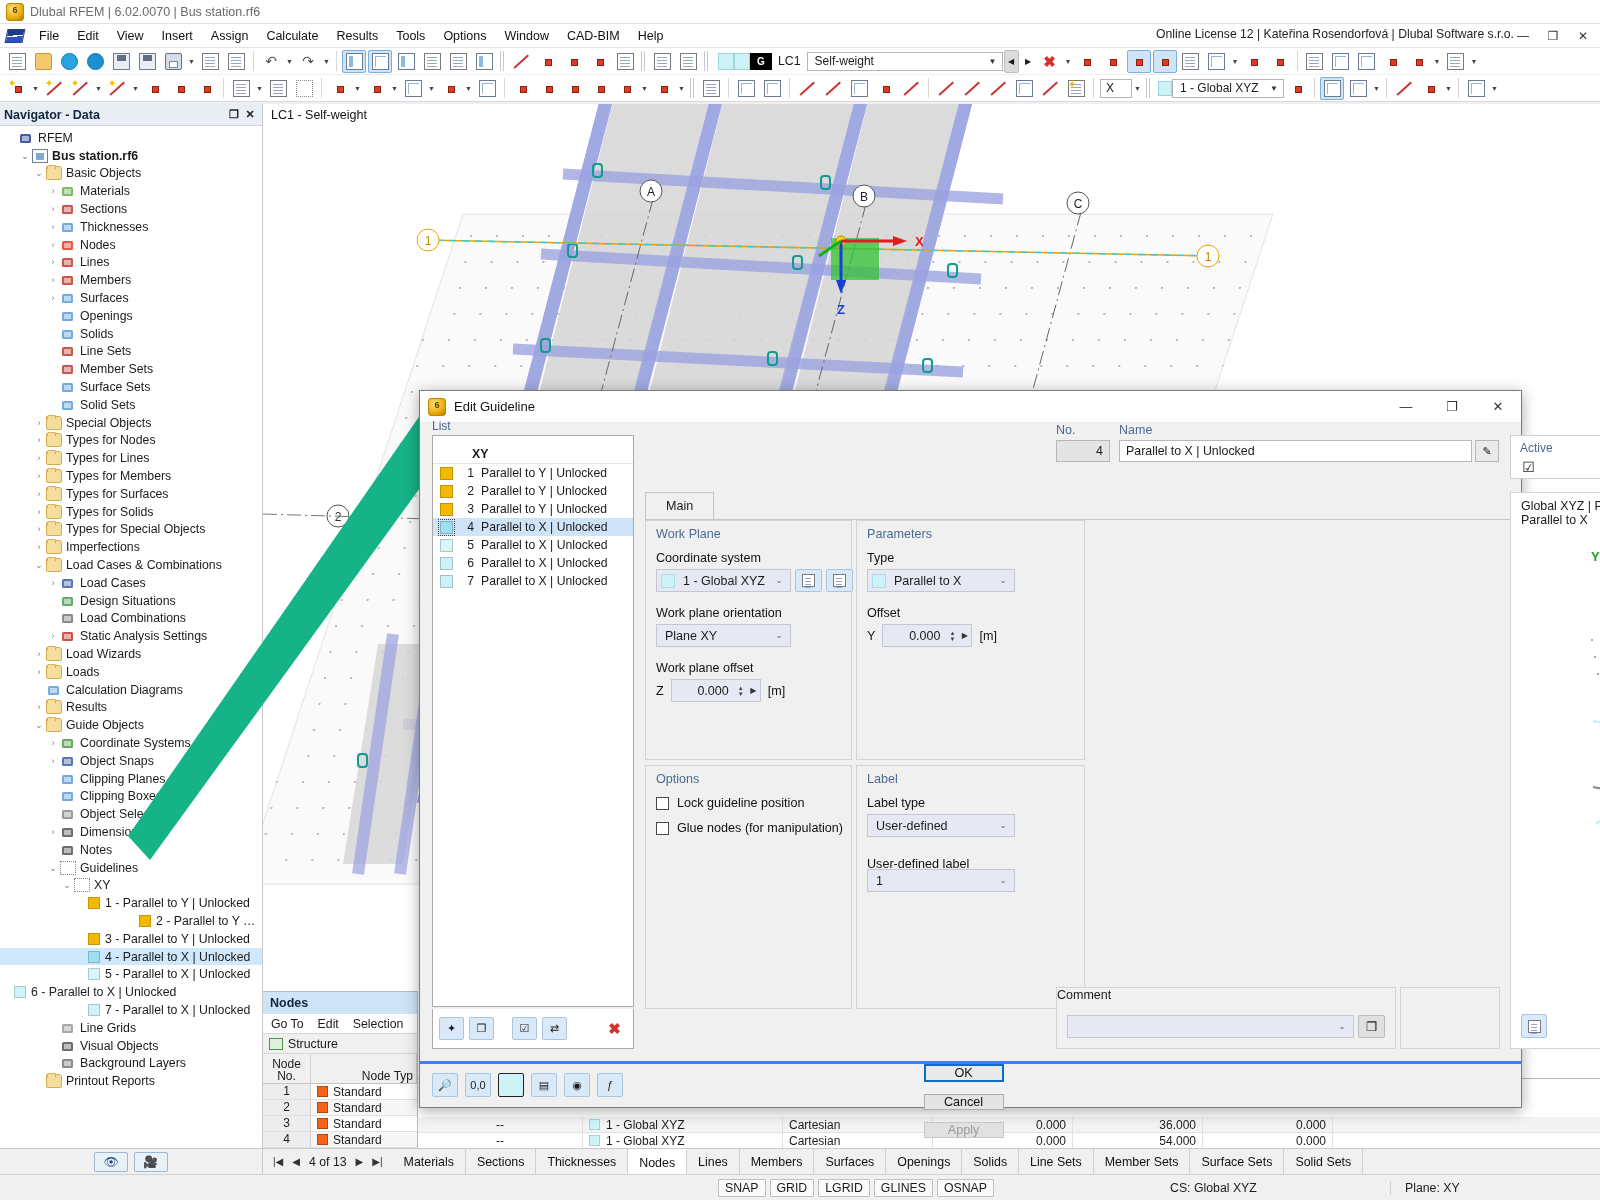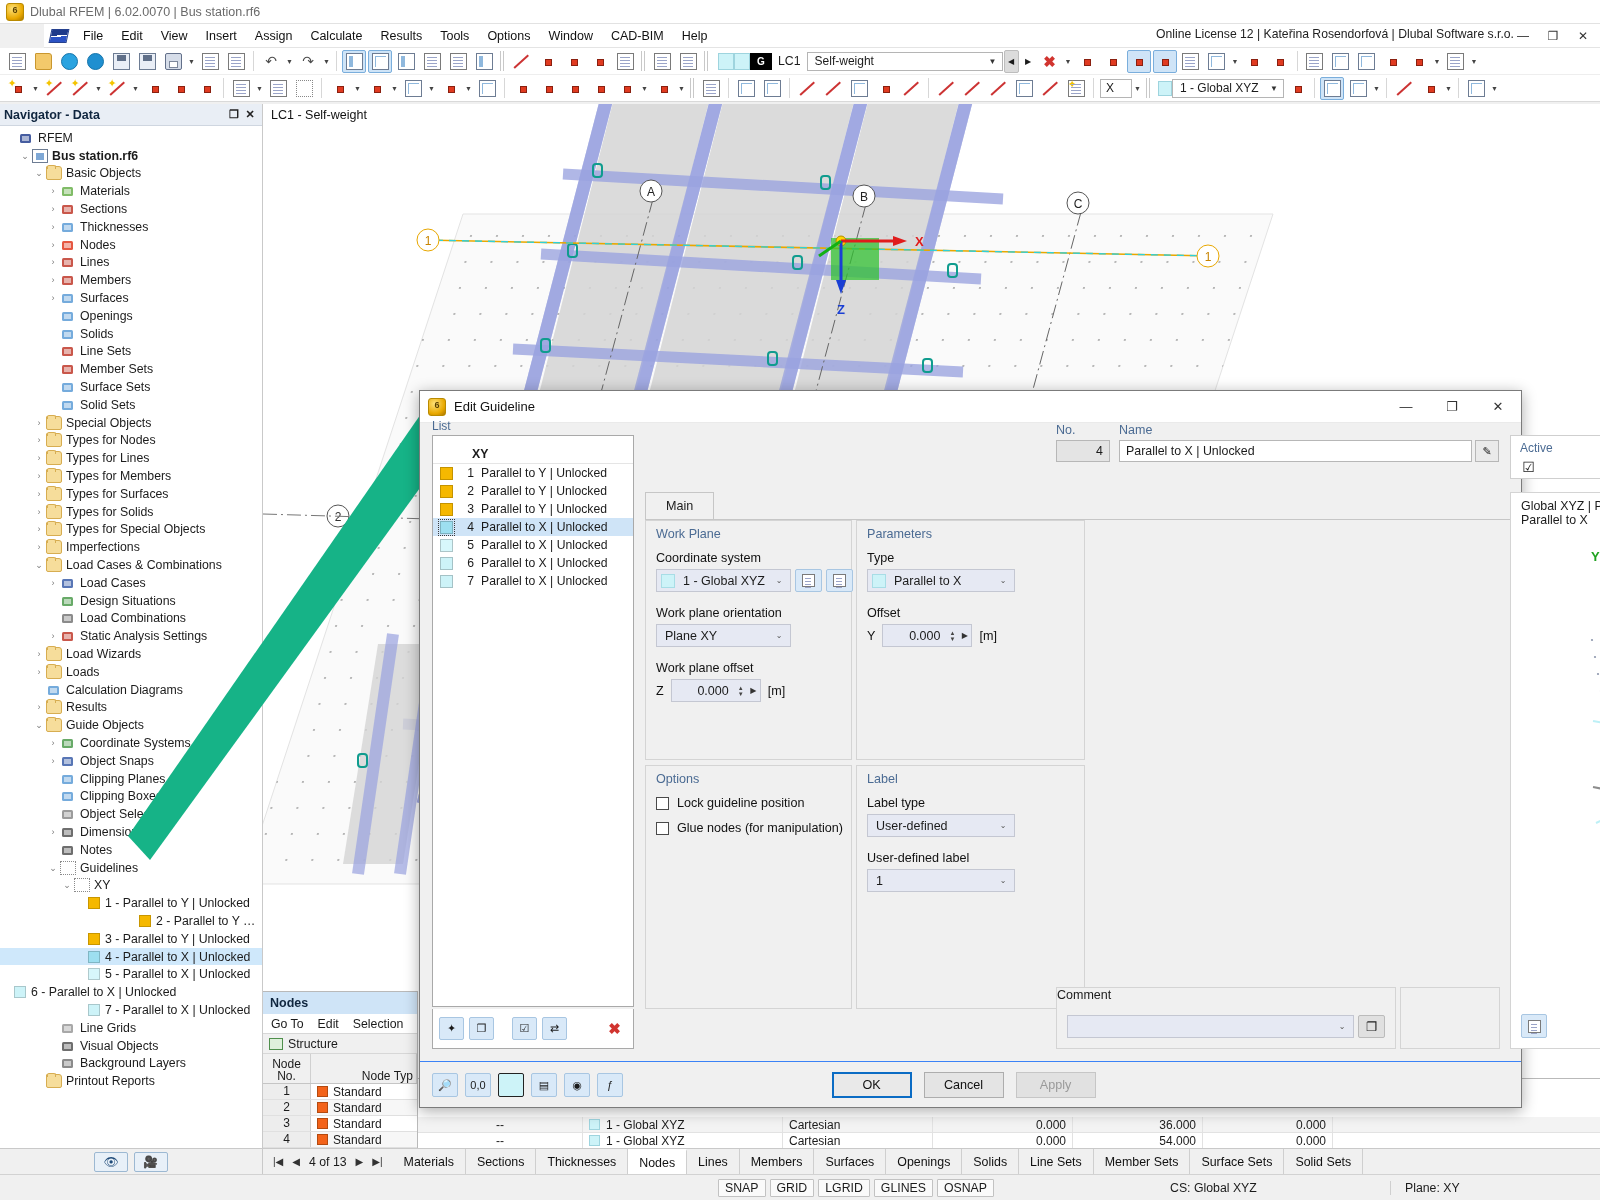--- a/index.html
+++ b/index.html
@@ -26,21 +26,21 @@
   #titlebar .app-icon::after{
     content:"6"; position:absolute; left:0; right:0; top:1px; text-align:center;
     font-size:9px; color:#5a4100; font-weight:bold;
   }
   #titlebar .title-text { color:#6a6a6a; font-size:12.5px; }
   .win-btn { width:30px;height:24px; display:flex;align-items:center;justify-content:center;
      font-size:12px; color:#333; }
   
   #menubar {
     height:24px; background:#ffffff; display:flex; align-items:center;
-    border-bottom:1px solid #e4e4e4; position:relative;margin-left:44px;
+    border-bottom:1px solid #e4e4e4; position:relative;
   }
   #menubar .menu-logo{
     width:18px;height:14px;margin:0 6px; flex:none;
     background:linear-gradient(175deg,#1e3a8a 0 45%, #ffffff 45% 55%, #2b52c4 55% 100%);
     border:1px solid #26418f; transform:skewX(-12deg);
   }
   #menubar .mi { padding:3px 9px; font-size:12.5px; color:#111; cursor:default; }
   #license {
     position:absolute; right:86px; top:3px; font-size:12.2px; color:#222; white-space:nowrap;
   }
@@ -216,22 +216,22 @@
   .numbox .play{width:13px;text-align:center;font-size:8px;color:#333;}
   .ibtn{width:27px;height:23px;background:#d9e9f8;border:1px solid #a8c6e2;border-radius:2px;
      display:flex;align-items:center;justify-content:center;}
   
   #preview{position:absolute;left:1090px;top:69px;width:424px;bottom:12px;background:#fff;border:1px solid #d4d4d4;}
   
   #commentPanel{position:absolute;left:636px;width:340px;height:62px;bottom:12px;background:#f0f0f0;border:1px solid #d4d4d4;}
   #blankPanel{position:absolute;left:980px;width:100px;height:62px;bottom:12px;background:#f0f0f0;border:1px solid #d4d4d4;}
   
   #dlg-footer{position:absolute;left:0;right:0;bottom:0;height:46px;background:#f0f0f0;
-     border-top:1px solid #3b82f6;display:flex;align-items:center;justify-content:center;
-     padding-right:14px;gap:12px;}
+     border-top:3px solid #3b82f6;display:flex;align-items:center;justify-content:flex-start;
+     padding-right:14px;gap:12px;flex-direction:column;}
   .dbtn{width:80px;height:26px;background:#e4e4e4;border:1px solid #adadad;font-size:12.6px;
      display:flex;align-items:center;justify-content:center;color:#111;}
   .dbtn.primary{border:2px solid #0b6cc4;background:#e9e9e9;}
   .dbtn.disabled{color:#9a9a9a;background:#e1e1e1;border-color:#c6c6c6;}
   #lowtoolbar{position:absolute;left:12px;bottom:8px;height:28px;display:flex;align-items:center;gap:7px;}
   .lowb{width:26px;height:24px;background:#d9e9f8;border:1px solid #a8c6e2;border-radius:2px;
      display:flex;align-items:center;justify-content:center;font-size:11px;}
   .lowb.plain{background:#cdf3f8;border:1px solid #222;}
 </style>
 </head>
@@ -1328,21 +1328,21 @@
       </div>
     </div>
 
     <div class="panel" style="left:436px;top:342px;width:229px;height:244px">
       <div class="ptitle">Label</div>
       <div class="lbl" style="position:absolute;left:10px;top:30px">Label type</div>
       <div class="dcombo" style="position:absolute;left:10px;top:48px;width:148px">
         <span class="val" style="padding-left:4px">User-defined</span>
         <span class="arw">⌄</span>
       </div>
-      <div class="lbl" style="position:absolute;left:10px;top:85px">User-defined label</div>
+      <div class="lbl" style="position:absolute;left:10px;top:91px">User-defined label</div>
       <div class="dcombo" style="position:absolute;left:10px;top:103px;width:148px">
         <span class="val" style="padding-left:4px">1</span>
         <span class="arw">⌄</span>
       </div>
     </div>
 
     <div id="commentPanel">
       <div class="ptitle">Comment</div>
       <div style="position:absolute;left:10px;top:27px;display:flex;gap:4px;right:10px">
         <div class="dcombo" style="flex:1">

